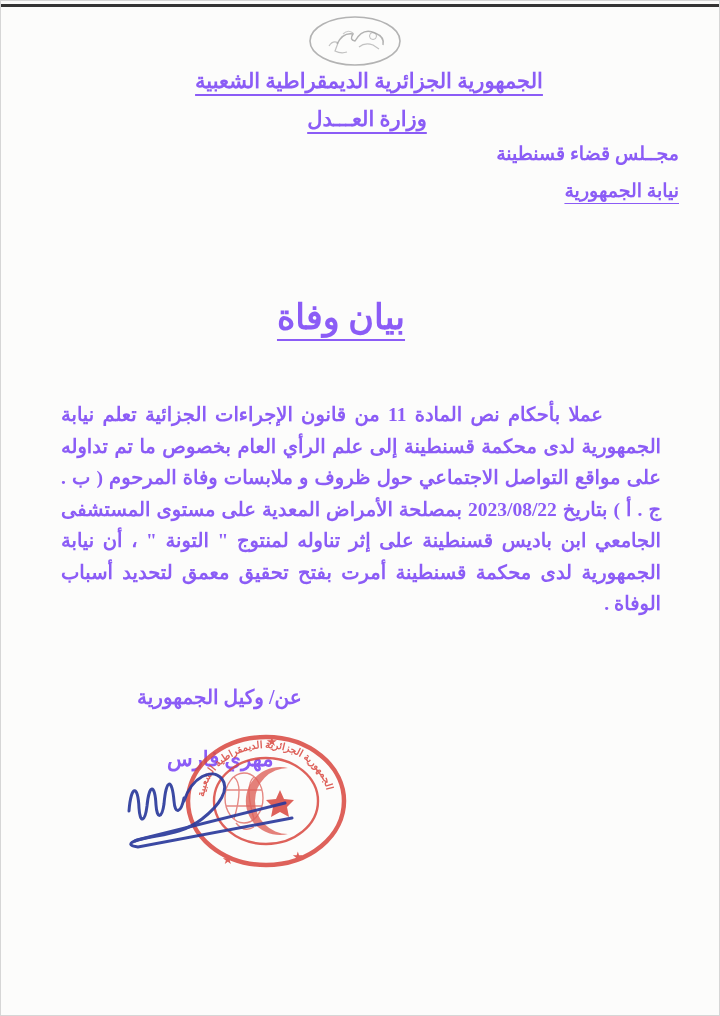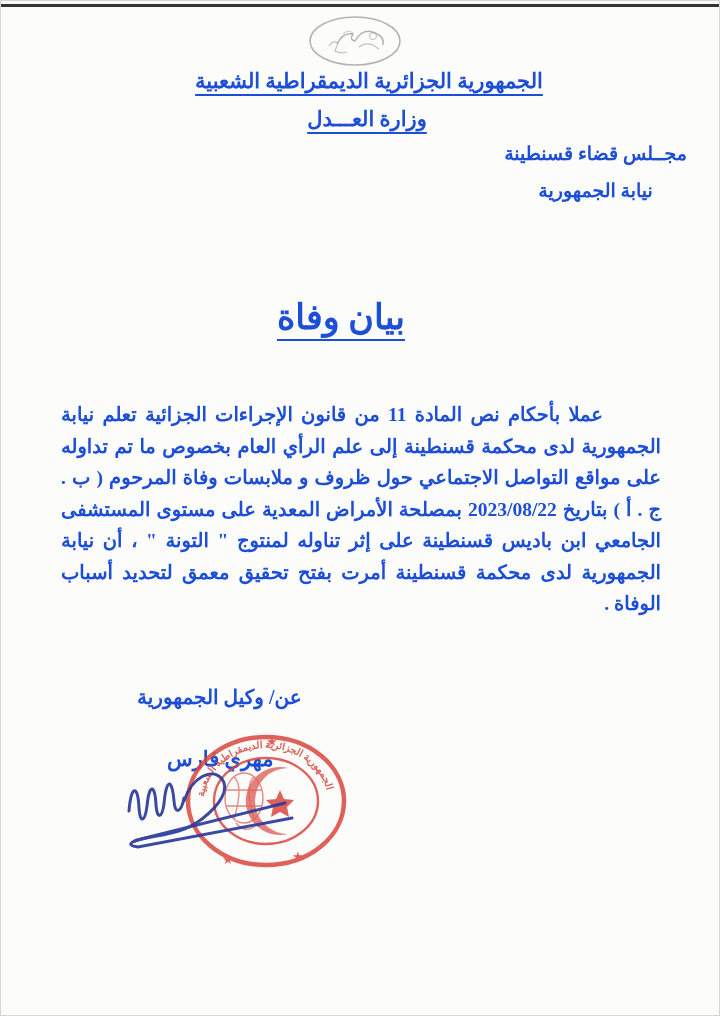--- a/index.html
+++ b/index.html
@@ -5,45 +5,45 @@
   html,body{margin:0;padding:0;background:#e8e8e8;}
   .page{
     position:relative;
     width:720px;height:1016px;
     margin:0 auto;
     background:#fcfcfb;
     overflow:hidden;
     border:1px solid #d6d6d6;
     box-sizing:border-box;
     font-family:"Liberation Serif","DejaVu Serif",serif;
-    color:#1d4ed8;
+    color:#8b5cf6;
   }
   .scan-top-line{
     position:absolute;top:3px;left:0;width:720px;height:3px;
     background:#1f1f1f;opacity:.9;
   }
   .emblem{position:absolute;left:306px;top:13px;width:96px;height:54px;}
   .hdr-line1{
     position:absolute;top:68px;left:0;width:720px;
     text-align:center;font-size:21px;font-weight:bold;
     text-decoration:underline;text-underline-offset:6px;text-decoration-thickness:1.5px;
     transform:translateX(8px);
   }
   .hdr-line2{
     position:absolute;top:106px;left:0;width:720px;
     text-align:center;font-size:21px;font-weight:bold;
     text-decoration:underline;text-underline-offset:6px;text-decoration-thickness:1.5px;
     transform:translateX(6px);
   }
   .court{
-    position:absolute;top:134px;right:32px;
-    text-align:center;font-size:19px;font-weight:bold;line-height:37px;
+    position:absolute;top:134px;right:40px;
+    text-align:right;font-size:19px;font-weight:bold;line-height:37px;
   }
   .court .underlined{
-    text-underline-offset:6px;text-decoration-thickness:1.2px;
+    text-decoration:underline;text-underline-offset:6px;text-decoration-thickness:1.2px;
   }
   .doc-title{
     position:absolute;top:296px;left:0;width:720px;text-align:center;
     transform:translateX(-20px);
     font-size:35px;font-weight:bold;
   }
   .doc-title span{
     text-decoration:underline;text-underline-offset:10px;text-decoration-thickness:1.5px;
     padding:0 6px;
   }

